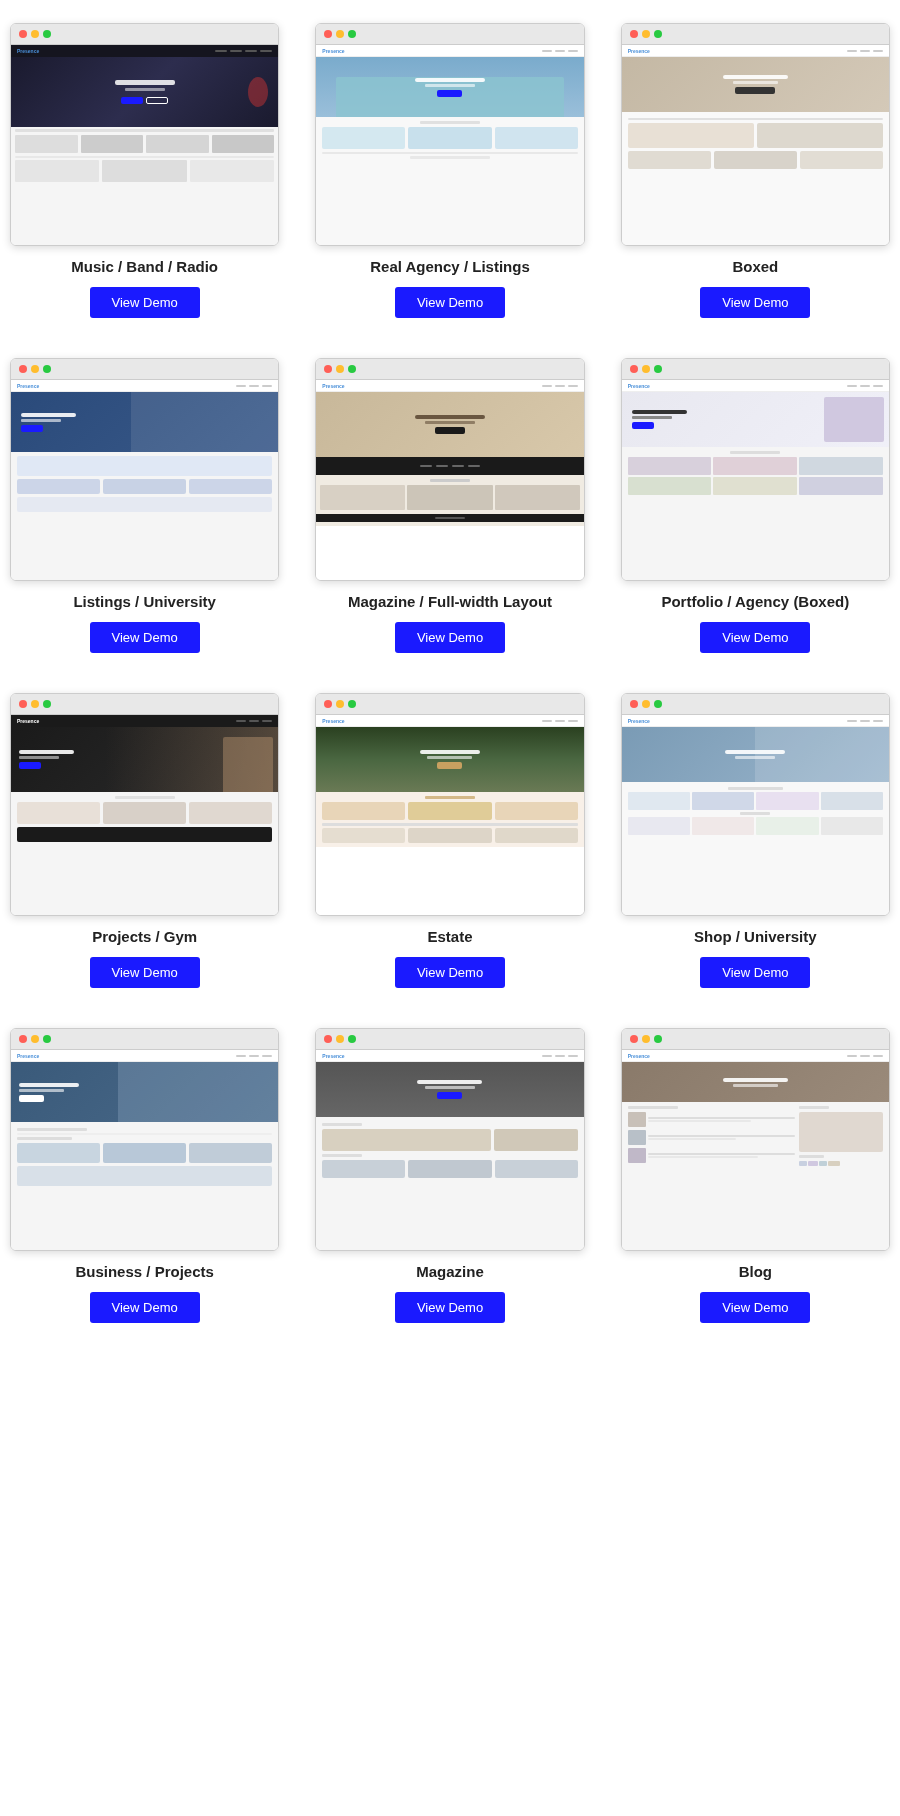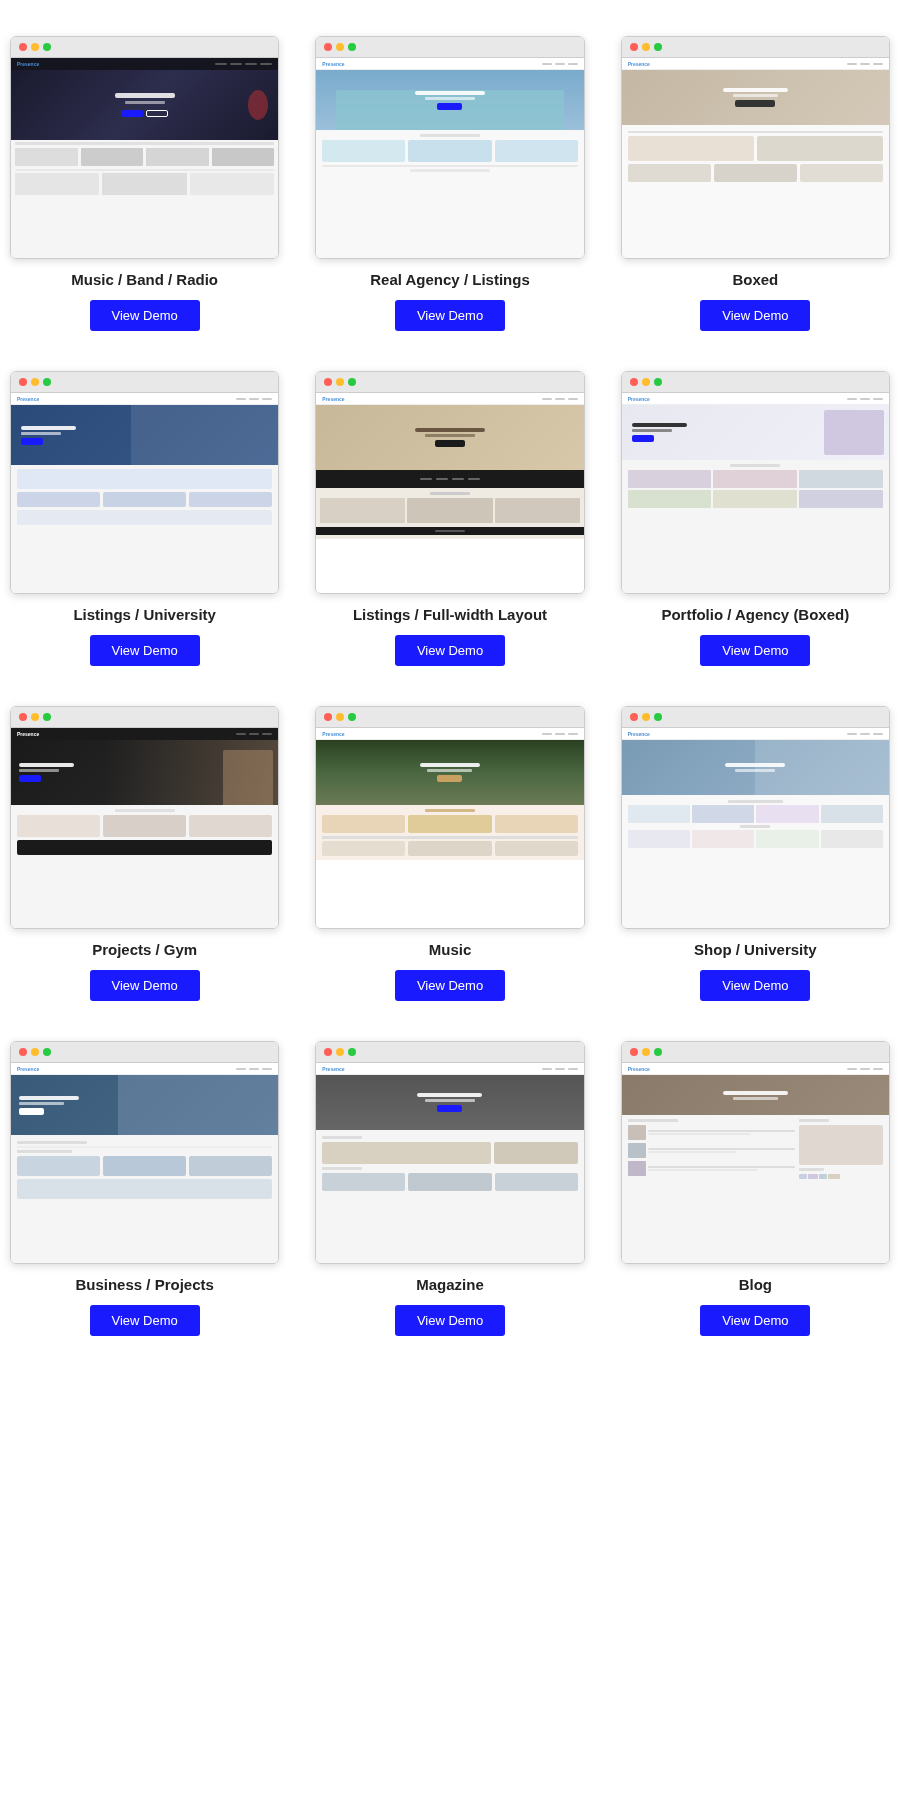--- a/index.html
+++ b/index.html
@@ -6,21 +6,21 @@
     body {
       font-family: -apple-system, BlinkMacSystemFont, 'Segoe UI', Arial, sans-serif;
       background: #ffffff;
       padding: 20px 10px;
     }
     .grid {
       display: grid;
       grid-template-columns: repeat(3, 1fr);
       gap: 40px 36px;
       max-width: 900px;
-      margin: 16px auto;
+      margin: 3px auto;
     }
     .demo-item {
       display: flex;
       flex-direction: column;
       align-items: center;
       gap: 12px;
     }
     .browser-frame {
       width: 100%;
       border: 1px solid #ccc;
@@ -302,21 +302,21 @@
               <div style="height:25px;background:#ccc5b8;border-radius:1px;"></div>
               <div style="height:25px;background:#d0c8bc;border-radius:1px;"></div>
             </div>
             <div style="height:8px;background:#1a1a1a;margin-top:4px;display:flex;align-items:center;justify-content:center;">
               <div style="width:30px;height:2px;background:#555;border-radius:1px;"></div>
             </div>
           </div>
         </div>
       </div>
     </div>
-    <div class="item-title">Listings / Full-width Layout</div>
+    <div class="item-title">Magazine / Full-width Layout</div>
     <button class="view-demo-btn">View Demo</button>
   </div>
 
   <div class="demo-item">
     <div class="browser-frame">
       <div class="browser-bar">
         <div class="browser-dot red"></div>
         <div class="browser-dot yellow"></div>
         <div class="browser-dot green"></div>
       </div>
@@ -435,21 +435,21 @@
             <div style="height:3px;background:#ddd;border-radius:1px;margin:2px 0;"></div>
             <div style="display:flex;gap:3px;">
               <div style="flex:1;height:15px;background:#e5ddd0;border-radius:2px;"></div>
               <div style="flex:1;height:15px;background:#ddd5c8;border-radius:2px;"></div>
               <div style="flex:1;height:15px;background:#e0d8ca;border-radius:2px;"></div>
             </div>
           </div>
         </div>
       </div>
     </div>
-    <div class="item-title">Music</div>
+    <div class="item-title">Estate</div>
     <button class="view-demo-btn">View Demo</button>
   </div>
 
   <div class="demo-item">
     <div class="browser-frame">
       <div class="browser-bar">
         <div class="browser-dot red"></div>
         <div class="browser-dot yellow"></div>
         <div class="browser-dot green"></div>
       </div>

